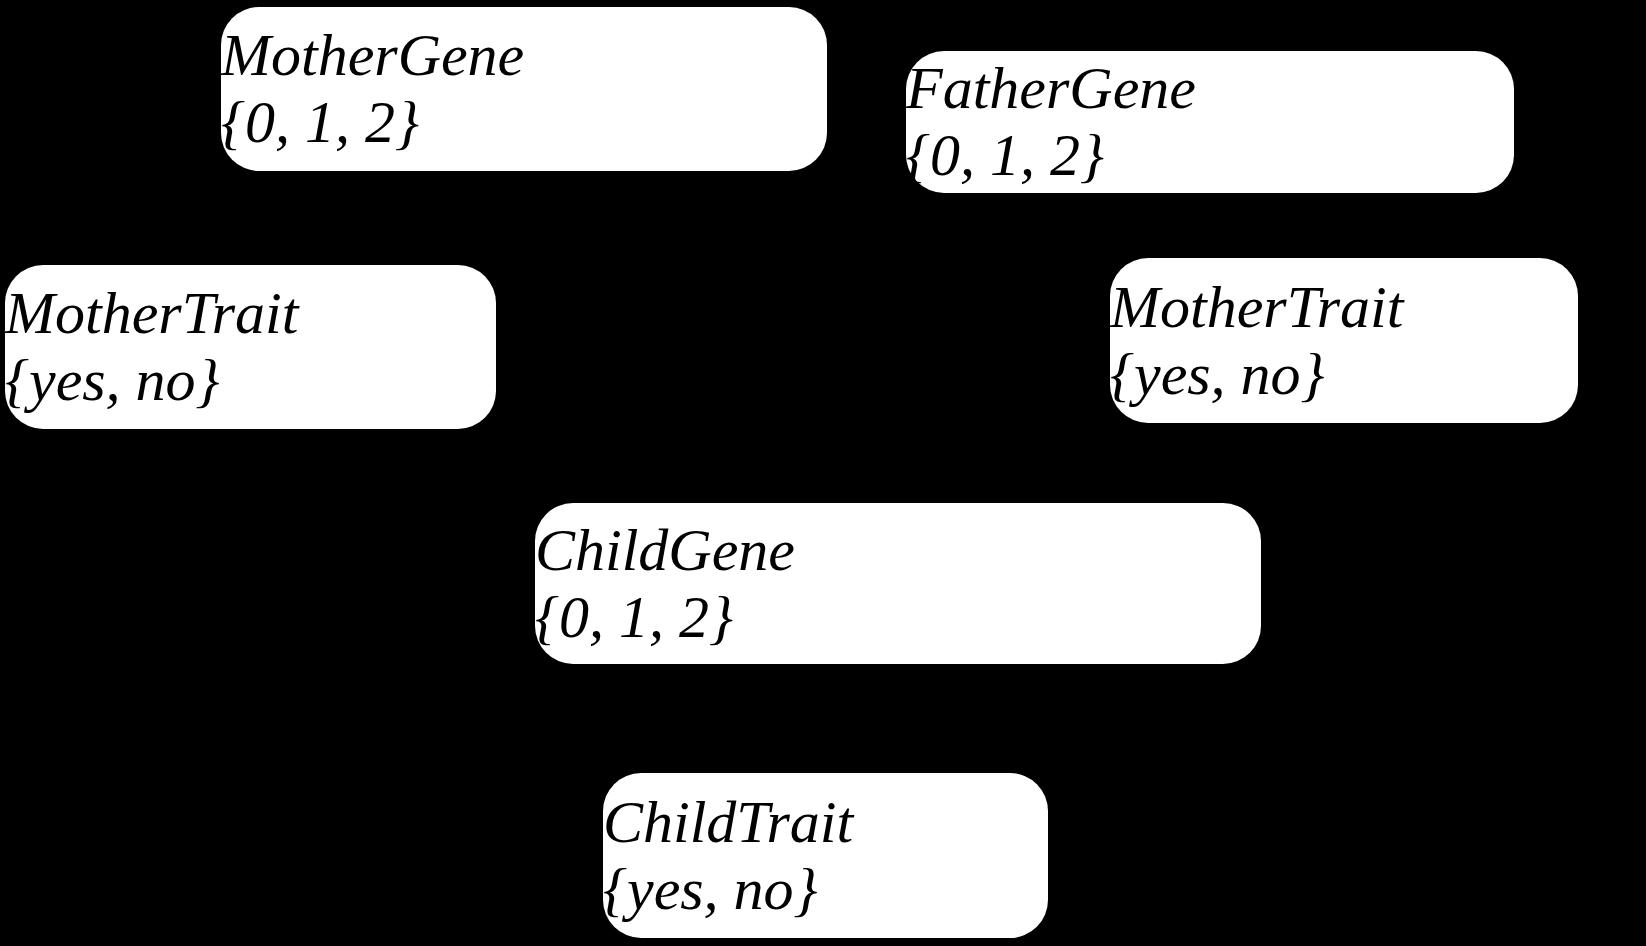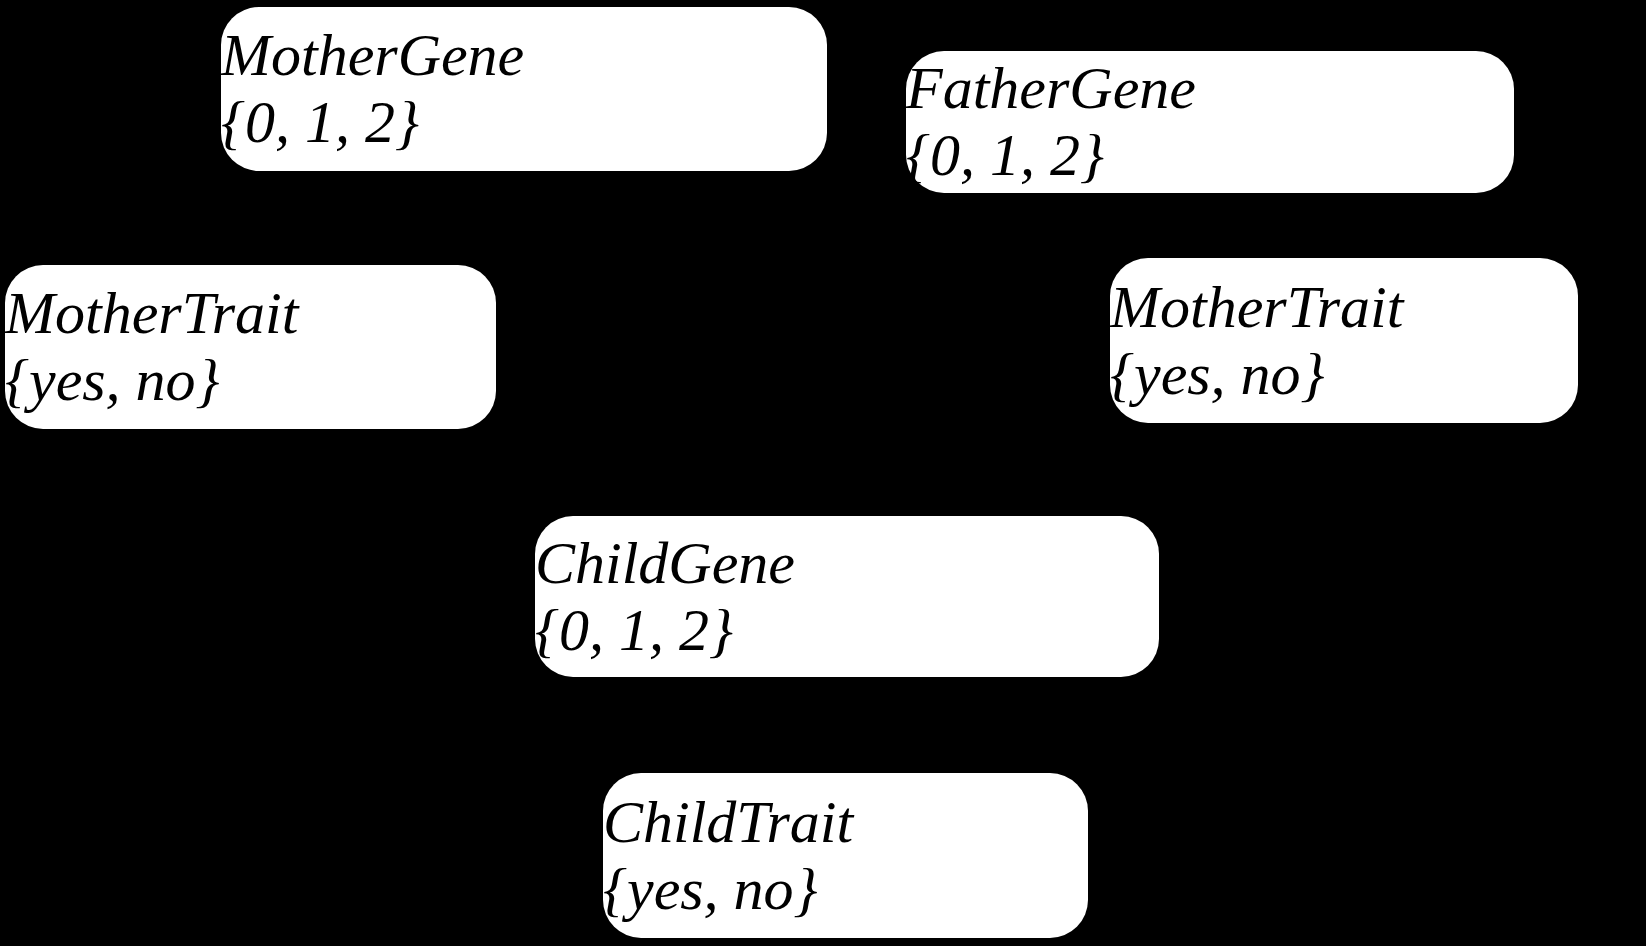--- a/index.html
+++ b/index.html
@@ -26,22 +26,22 @@
     justify-content: center;
     text-align: center;
     font-style: italic;
     font-size: 60px;
     line-height: 67px;
   }
   .node-mother-gene  { left: 221px;  top: 7px;   width: 606px; height: 164px; }
   .node-father-gene  { left: 906px;  top: 7px;   width: 608px; height: 142px; margin-top: 44px; }
   .node-mother-trait { left: 5px;    top: 265px; width: 491px; height: 164px; }
   .node-father-trait { left: 1110px; top: 258px; width: 468px; height: 165px; }
-  .node-child-gene   { left: 535px;  top: 516px; width: 624px; height: 161px; }
-  .node-child-trait  { left: 603px;  top: 773px; width: 485px; height: 165px; }
+  .node-child-gene   { left: 535px;  top: 503px; width: 726px; height: 161px; }
+  .node-child-trait  { left: 603px;  top: 773px; width: 445px; height: 165px; }
   .node-title  { white-space: nowrap; }
   .node-domain { white-space: nowrap; font-style: italic; }
 </style>
 </head>
 <body>
 
 <div class="canvas">
 
   <div class="node node-mother-gene">
     <div class="node-title">MotherGene</div>

